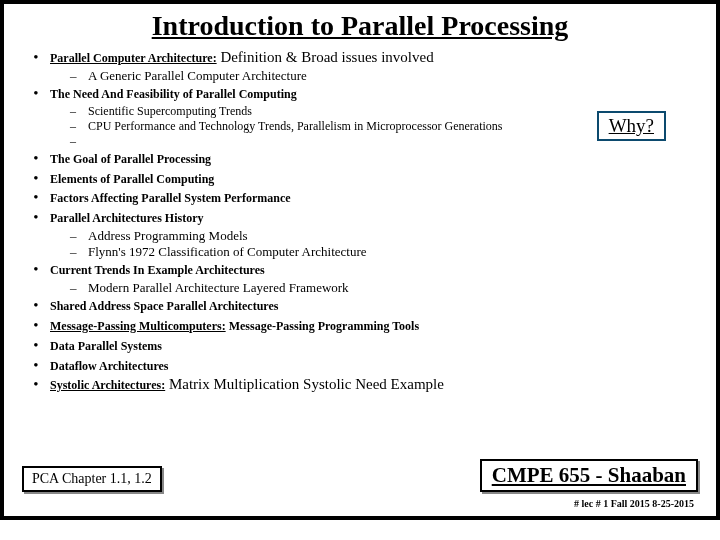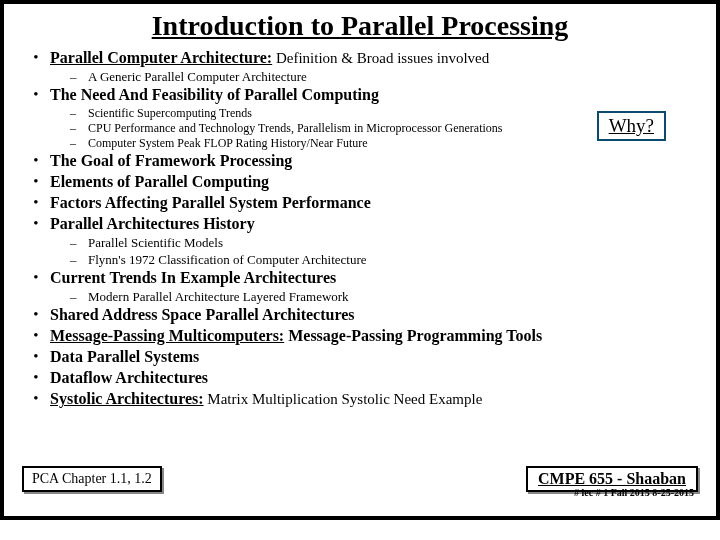--- a/index.html
+++ b/index.html
@@ -3,33 +3,33 @@
 <meta charset="utf-8">
 <style>
   * { box-sizing: border-box; margin: 0; padding: 0; }
   body { width: 720px; height: 540px; background: #fff; font-family: "Times New Roman", serif; }
   .slide { width: 720px; height: 520px; border: 4px solid #000; padding: 6px 18px 4px 18px; position: relative; }
   .title { text-align: center; font-size: 28px; font-weight: bold; text-decoration: underline; margin-bottom: 6px; }
   .content { font-size: 15px; line-height: 1.25; }
   .b1 { display: flex; margin-bottom: 1px; }
   .b1 .dot { width: 28px; flex-shrink: 0; text-align: center; }
   .b1 .txt { flex: 1; }
-  .bold { font-weight: bold; font-size: 16px; }
+  .bold { font-weight: bold; font-size: 12px; }
   .under { text-decoration: underline; }
   .sub { font-size: 13px; }
   .subsub { font-size: 12px; }
   .b2 { display: flex; margin-left: 48px; margin-bottom: 0px; }
   .b2 .dash { width: 18px; flex-shrink: 0; }
   .why-box { position: absolute; right: 50px; top: 107px; border: 2px solid #0c4a6e; padding: 2px 10px; font-size: 19px; }
   .why-box .u { text-decoration: underline; }
   .footer-band { position: absolute; bottom: 24px; left: 18px; right: 18px; display: flex; justify-content: space-between; align-items: flex-end; }
   .pca-box { border: 2px solid #000; padding: 3px 8px; font-size: 14px; box-shadow: 2px 2px 0 #888; }
-  .course-box { border: 2px solid #000; padding: 2px 10px; font-size: 16px; font-weight: bold; box-shadow: 2px 2px 0 #888; }
+  .course-box { border: 2px solid #000; padding: 2px 10px; font-size: 21px; font-weight: bold; box-shadow: 2px 2px 0 #888; }
   .course-box .u { text-decoration: underline; }
-  .meta { position: absolute; bottom: 18px; right: 22px; font-size: 10px; font-weight: bold; }
+  .meta { position: absolute; bottom: 7px; right: 22px; font-size: 10px; font-weight: bold; }
 </style>
 </head>
 <body>
 
 <div class="slide">
   <div class="title">Introduction to Parallel Processing</div>
 
   <div class="content" id="content">
       <div class="b1">
         <div class="dot">•</div>
@@ -46,41 +46,40 @@
       <div class="b2 subsub">
         <div class="dash">–</div>
         <div>Scientific Supercomputing Trends</div>
       </div>
       <div class="b2 subsub">
         <div class="dash">–</div>
         <div>CPU Performance and Technology Trends, Parallelism in Microprocessor Generations</div>
       </div>
       <div class="b2 subsub">
         <div class="dash">–</div>
-        <div>Computer System Peak FLOP Rating History/Near Future</div>
       </div>
       <div class="b1">
         <div class="dot">•</div>
-        <div class="txt"><span class="bold">The Goal of Framework Processing</span></div>
+        <div class="txt"><span class="bold">The Goal of Parallel Processing</span></div>
       </div>
       <div class="b1">
         <div class="dot">•</div>
         <div class="txt"><span class="bold">Elements of Parallel Computing</span></div>
       </div>
       <div class="b1">
         <div class="dot">•</div>
         <div class="txt"><span class="bold">Factors Affecting Parallel System Performance</span></div>
       </div>
       <div class="b1">
         <div class="dot">•</div>
         <div class="txt"><span class="bold">Parallel Architectures History</span></div>
       </div>
       <div class="b2 sub">
         <div class="dash">–</div>
-        <div>Parallel Scientific Models</div>
+        <div>Address Programming Models</div>
       </div>
       <div class="b2 sub">
         <div class="dash">–</div>
         <div>Flynn's 1972 Classification of Computer Architecture</div>
       </div>
       <div class="b1">
         <div class="dot">•</div>
         <div class="txt"><span class="bold">Current Trends In Example Architectures</span></div>
       </div>
       <div class="b2 sub">

